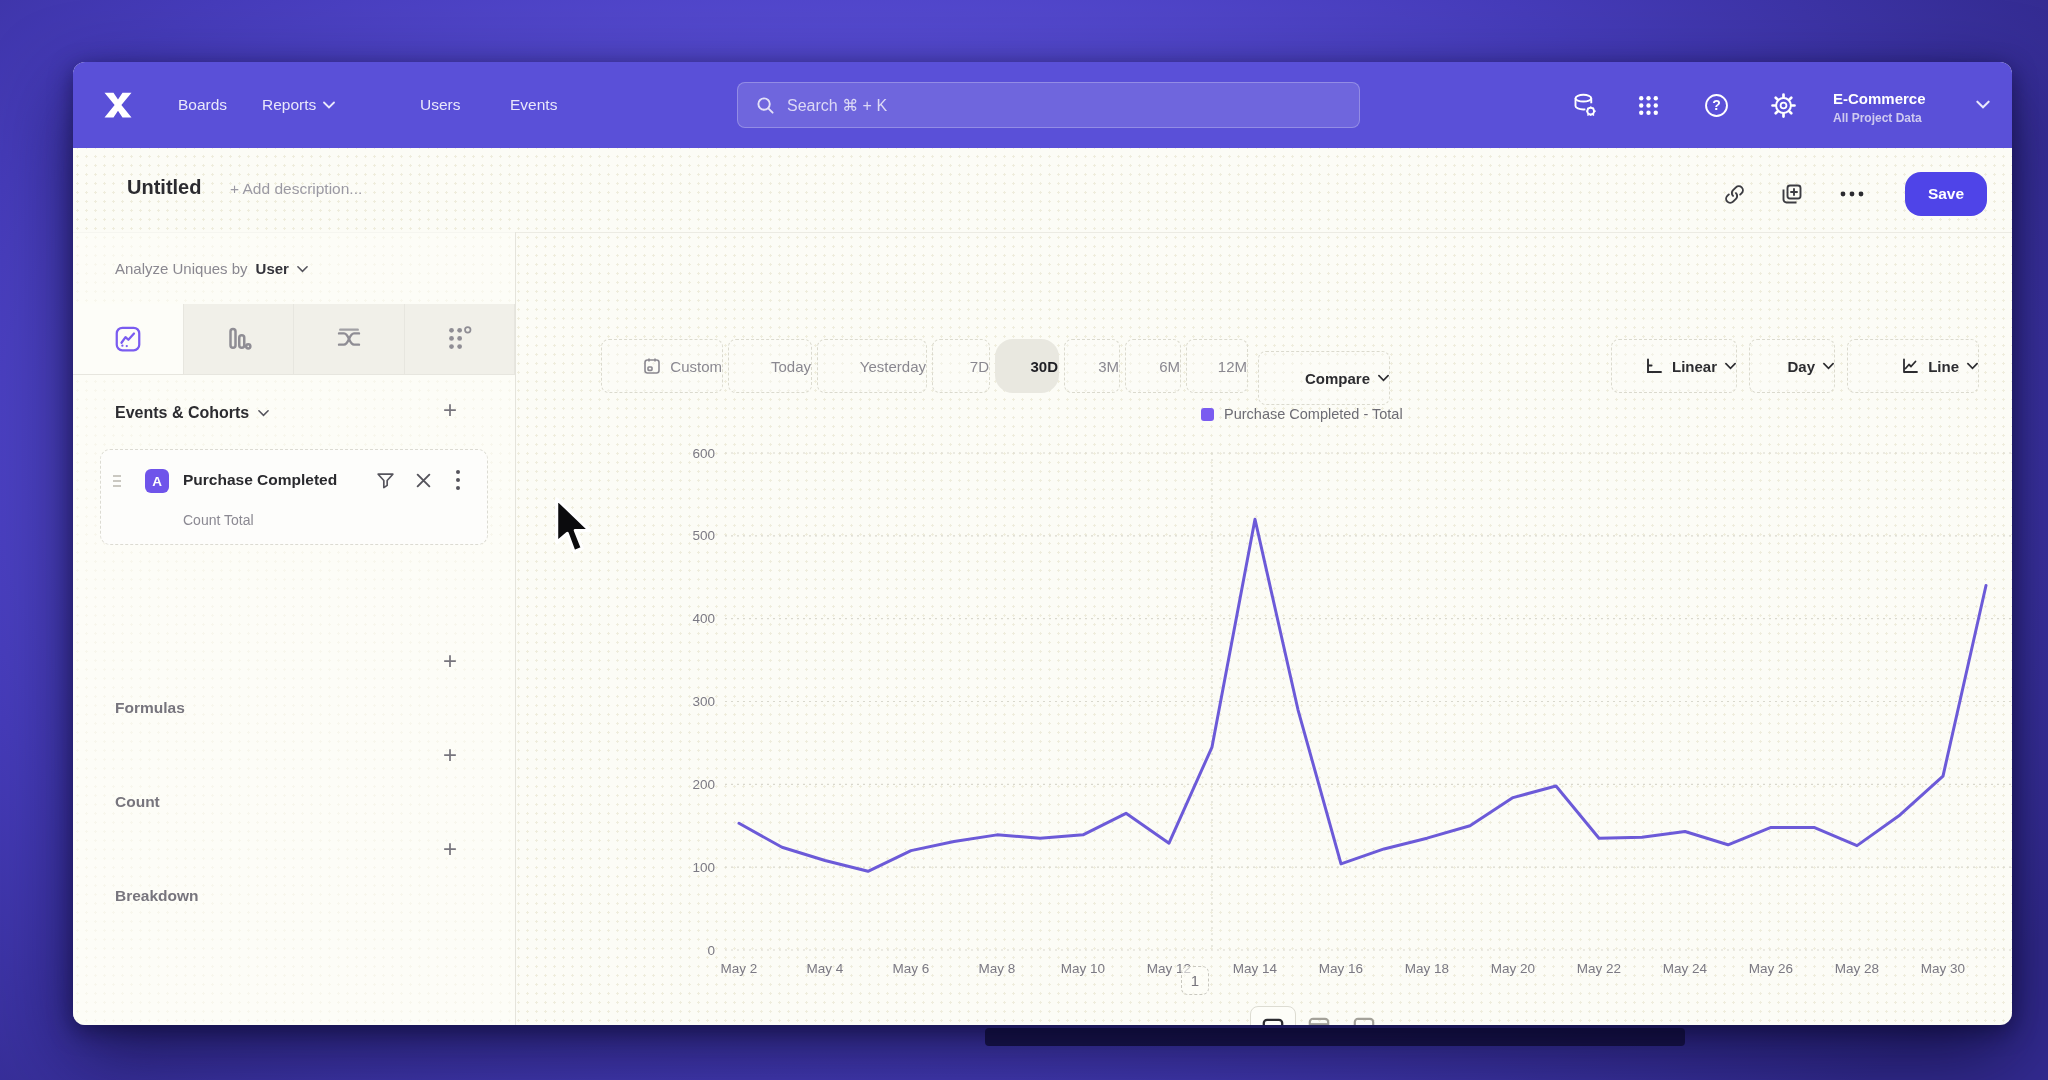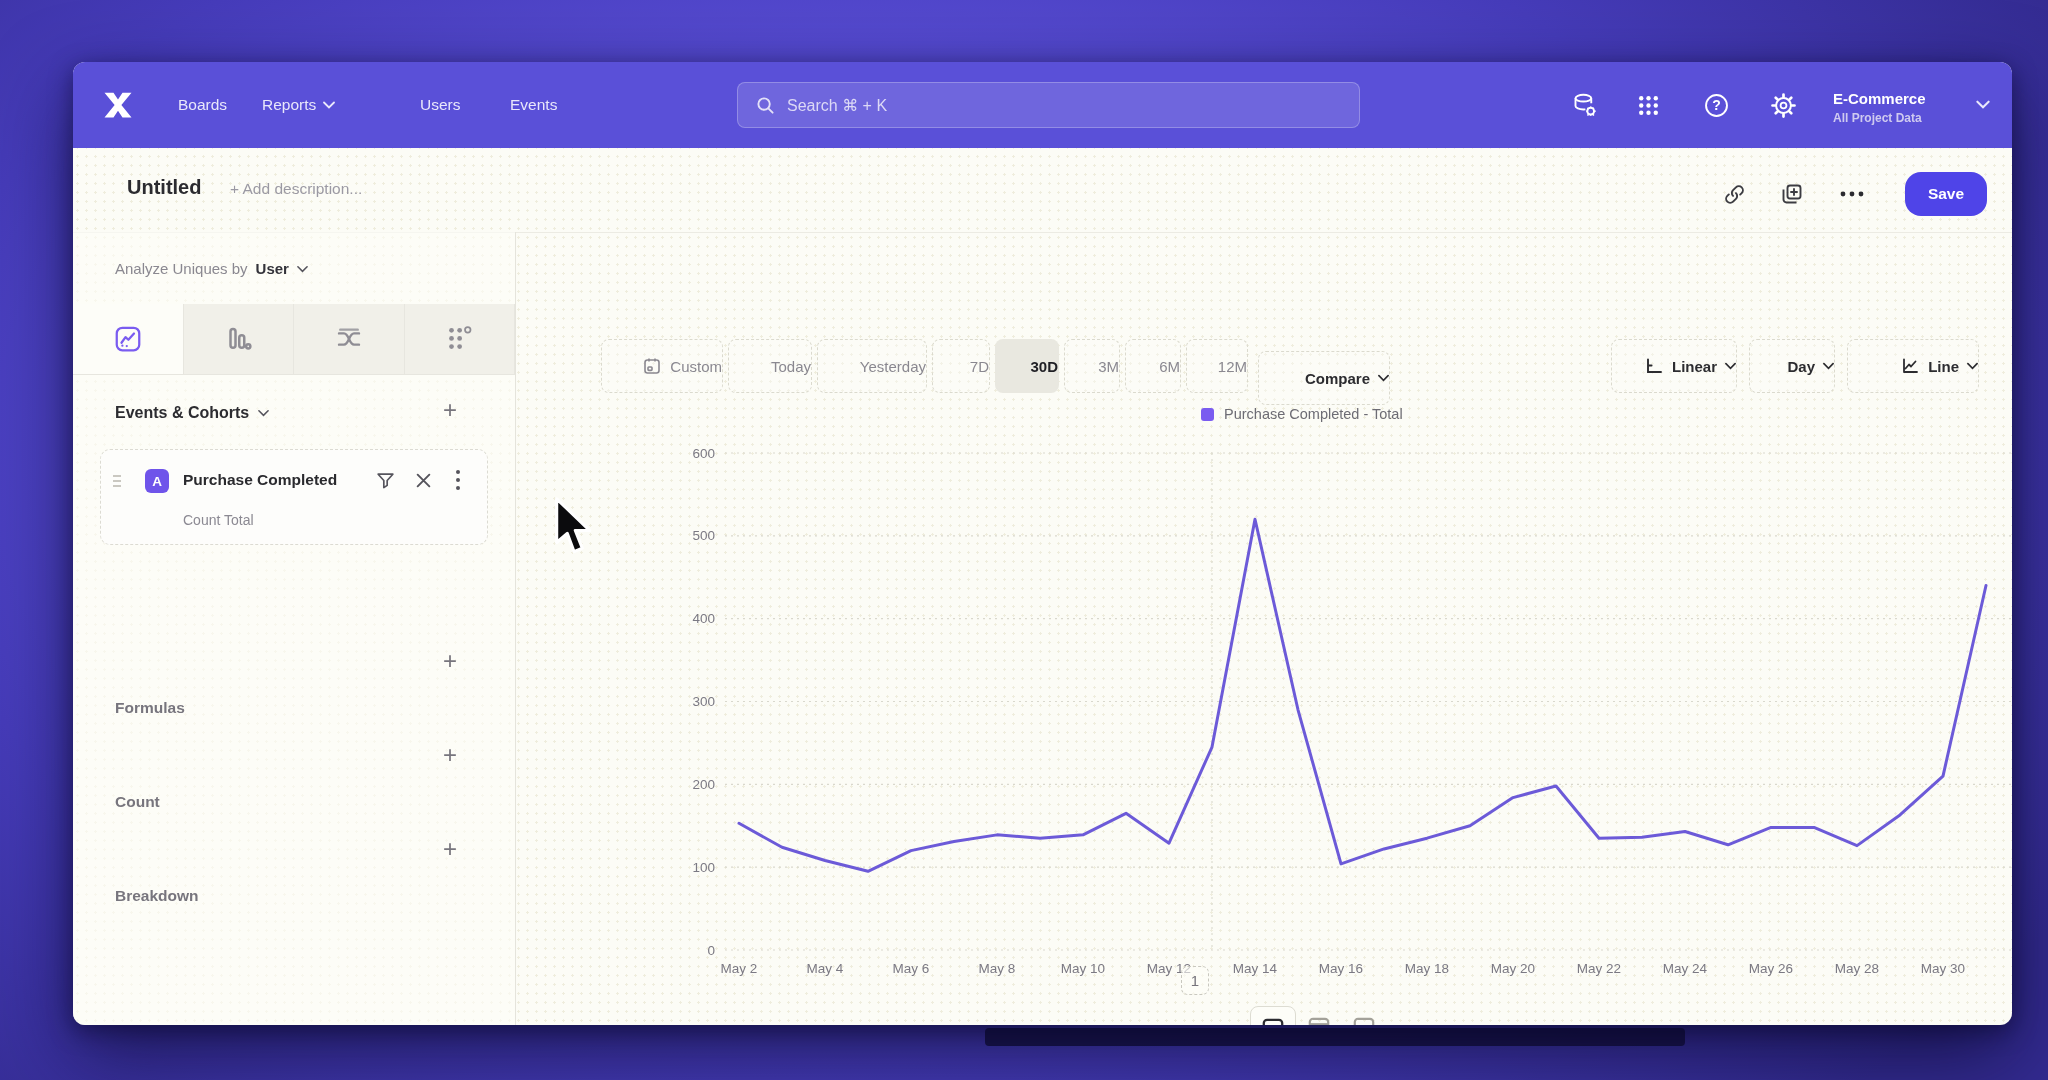--- a/index.html
+++ b/index.html
@@ -35,21 +35,21 @@
   .sec-label{font-size:15.5px;font-weight:700;color:#77757d;margin-top:44px;}
   .plus{font-size:24px;color:#77757d;font-weight:400;}
   #eventCard{position:absolute;left:27px;top:217px;width:386px;height:94px;border:1.5px dashed #dcdbd2;border-radius:10px;background:#fdfdfb;}
   #abadge{position:absolute;left:44px;top:19px;width:24px;height:24px;border-radius:6px;background:#6f54ea;color:#fff;
     font-size:13.5px;font-weight:700;display:flex;align-items:center;justify-content:center;}
   
   #panel{position:absolute;left:442px;top:170px;right:0;bottom:0;}
   .ghostbtn{display:inline-flex;align-items:center;justify-content:flex-end;gap:8px;height:54px;border:1px dashed #dbdace;
     border-radius:8px;color:#8a8890;font-size:15px;box-sizing:border-box;cursor:pointer;background:rgba(253,253,248,.35);}
   .ghostbtn.dark{color:#2c2c30;font-weight:600;}
-  .ghostbtn.sel{background:#e9e8e0;border-color:transparent;color:#1f1f24;font-weight:700;}
+  .ghostbtn.sel{background:#e9e8e0;border-color:transparent;color:#1f1f24;font-weight:700;border-radius:18px;}
   #legend{display:flex;align-items:center;gap:10px;font-size:14.5px;color:#6d6c74;}
   #legend .swatch{width:13px;height:13px;border-radius:3px;background:#7a5cf0;}
   .pgbadge{border:1.5px dashed #c9c8bf;border-radius:7px;color:#76747c;font-size:15px;width:26px;height:27px;
     display:flex;align-items:center;justify-content:center;background:rgba(253,253,248,.6);}
   .toggle{width:44px;height:44px;border-radius:8px;display:flex;align-items:center;justify-content:center;cursor:pointer;}
   .toggle.active{background:#fdfdf8;border:1px solid #dddcd2;}
   svg{display:block;}
   text{font-family:"Liberation Sans",sans-serif;}
 </style>
 </head>

